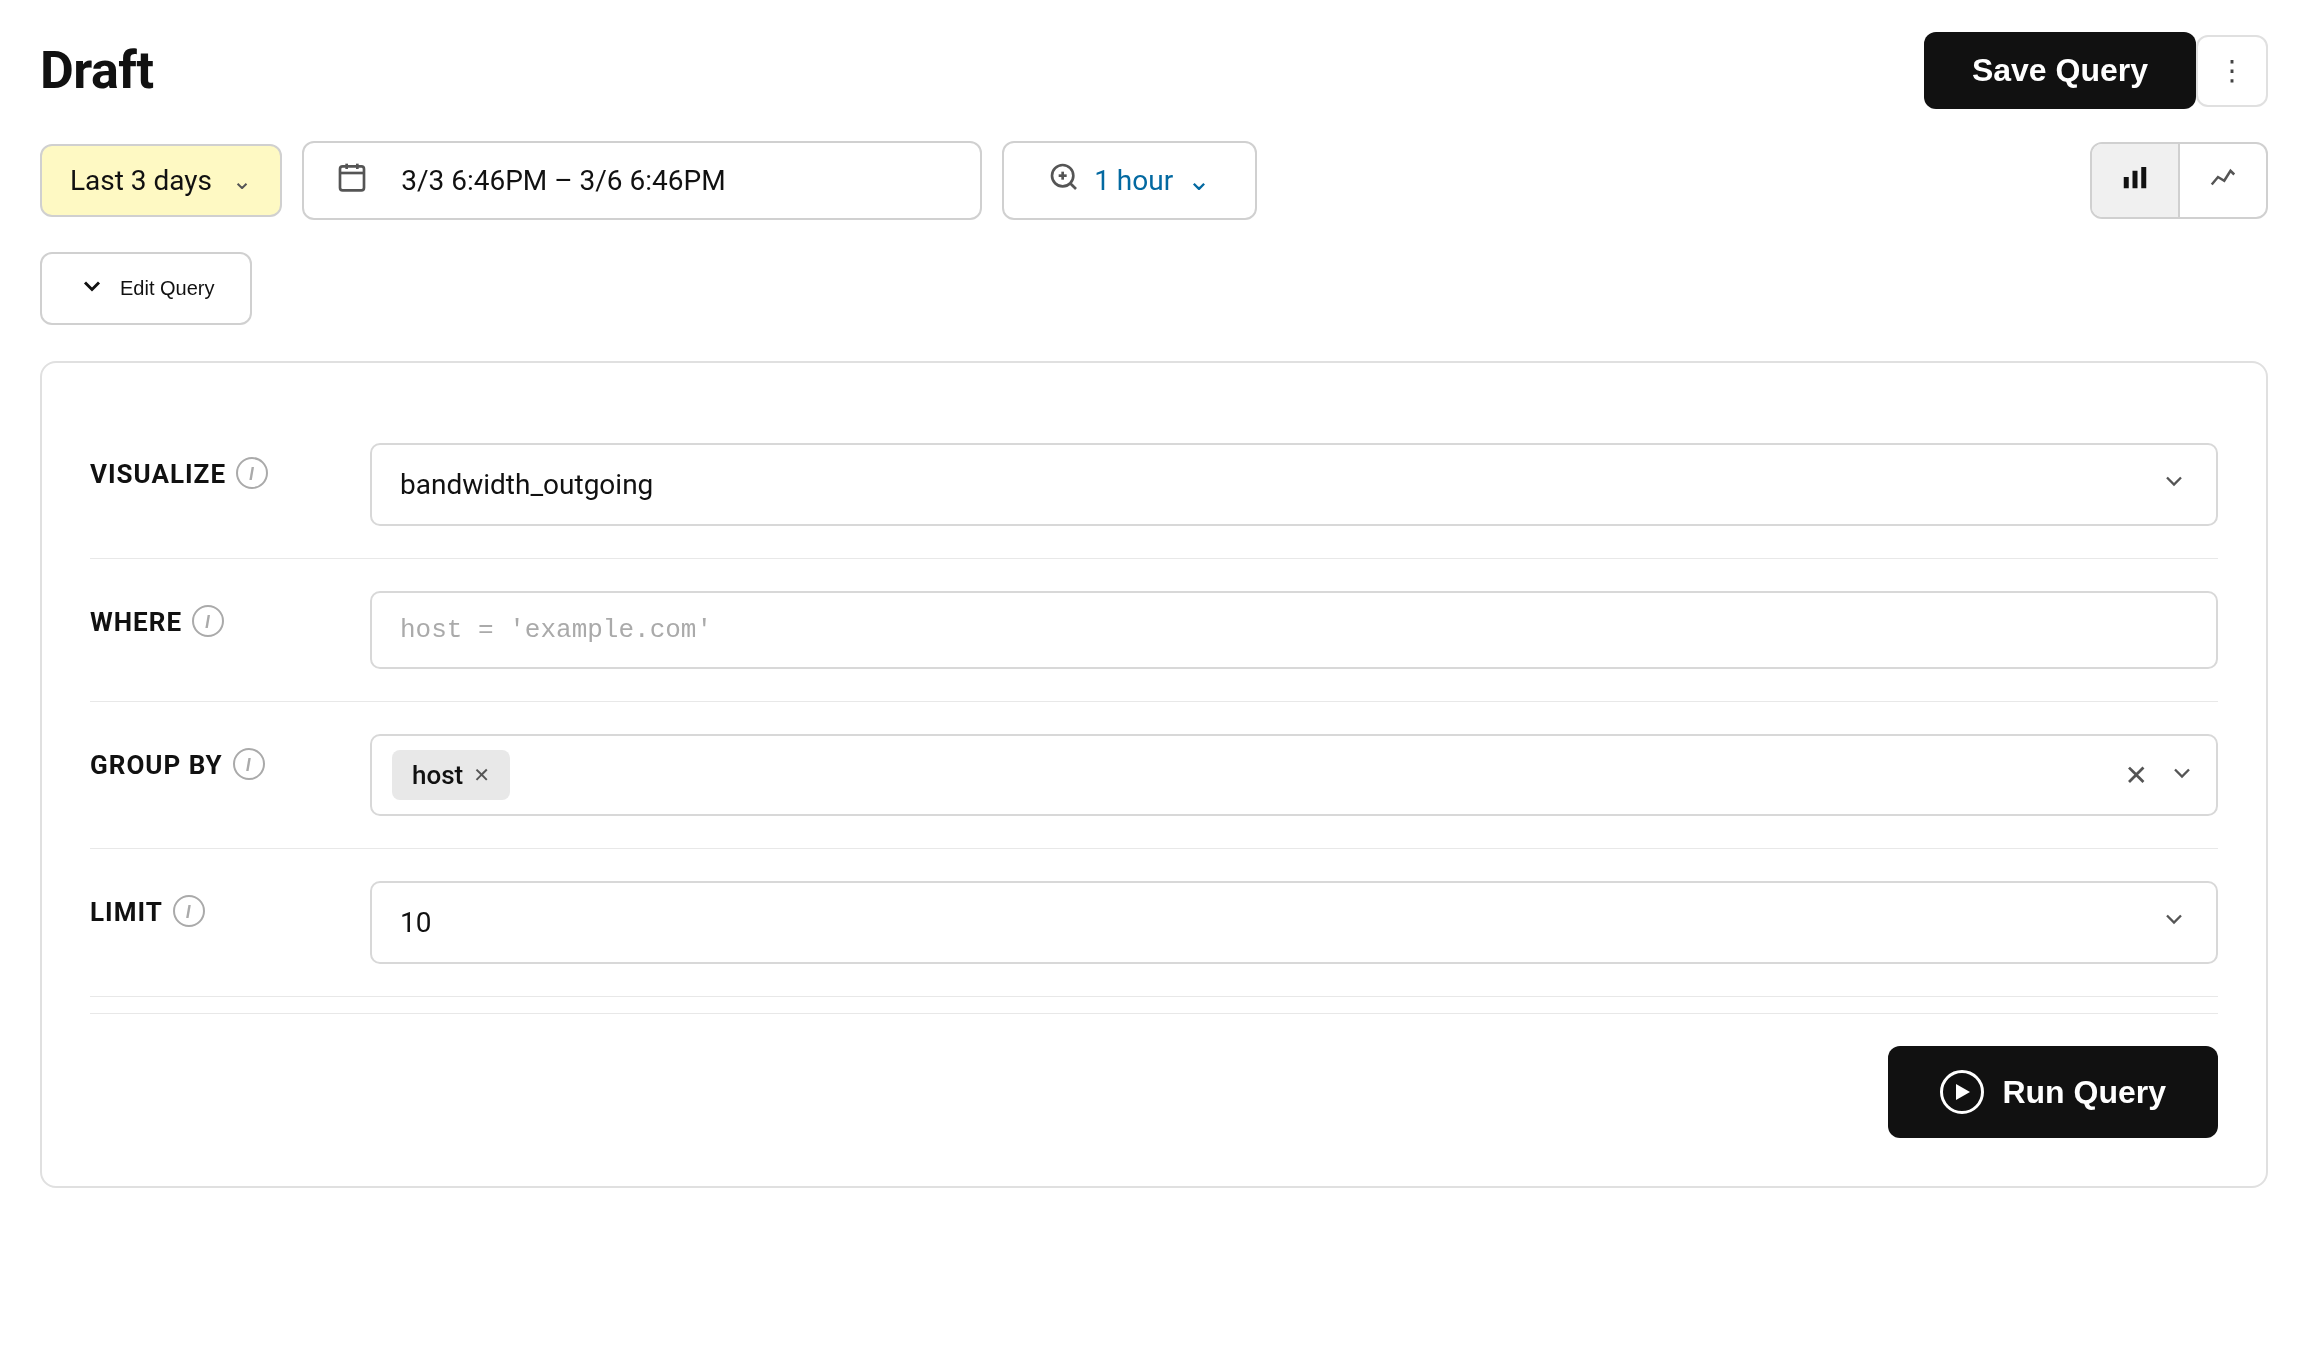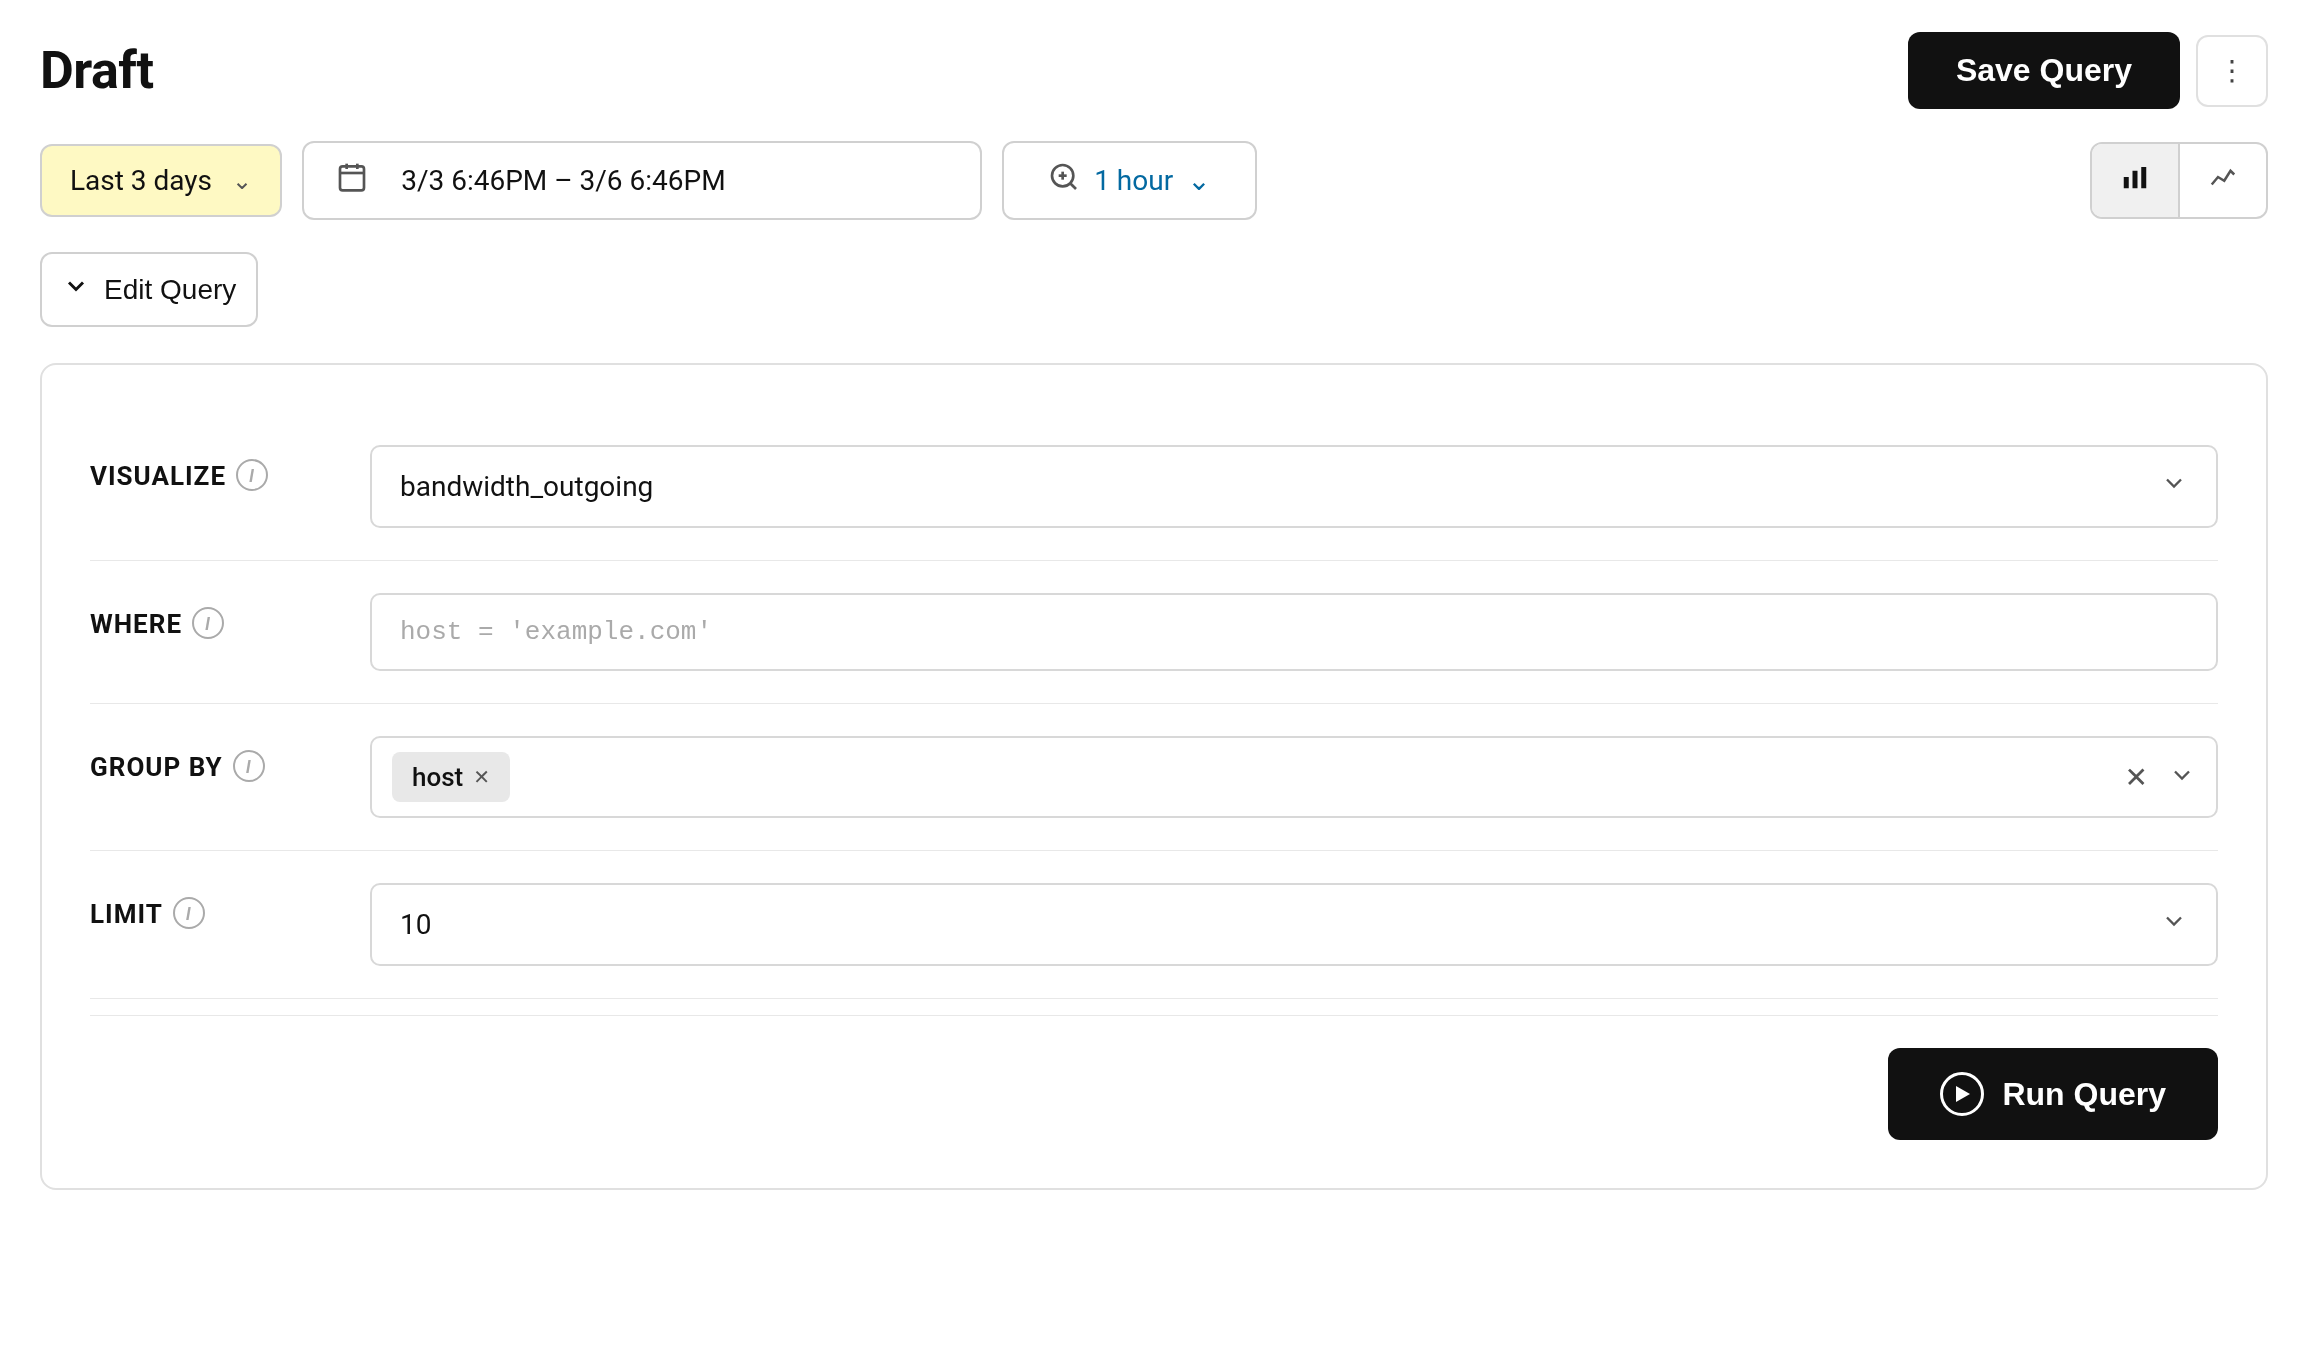--- a/index.html
+++ b/index.html
@@ -27,21 +27,20 @@
 
     .header-title {
       font-size: 52px;
       font-weight: 700;
       letter-spacing: -0.5px;
     }
 
     .header-actions {
       display: flex;
       align-items: center;
-      gap: 16px;
     }
 
     .save-query-btn {
       background: #111111;
       color: #ffffff;
       border: none;
       border-radius: 12px;
       padding: 20px 48px;
       font-size: 32px;
       font-weight: 600;
@@ -148,24 +147,24 @@
       background: #d0d0d0;
     }
 
     
     .edit-query-btn {
       display: flex;
       align-items: center;
       gap: 14px;
       border: 2px solid #d0d0d0;
       border-radius: 12px;
-      padding: 18px 20px;
-      background: #fff;
-      cursor: pointer;
-      font-size: 28px;
+      padding: 18px 36px;
+      background: #fff;
+      cursor: pointer;
+      font-size: 20px;
       color: #111;
       white-space: nowrap;
       width: fit-content;
       margin-bottom: 36px;
     }
 
     
     .query-card {
       border: 2px solid #e0e0e0;
       border-radius: 16px;

